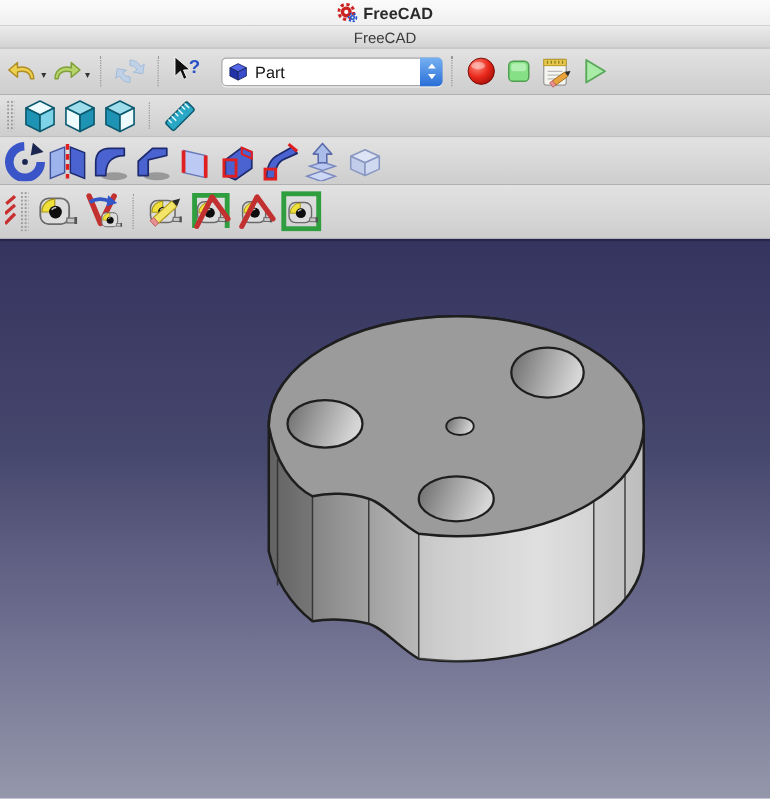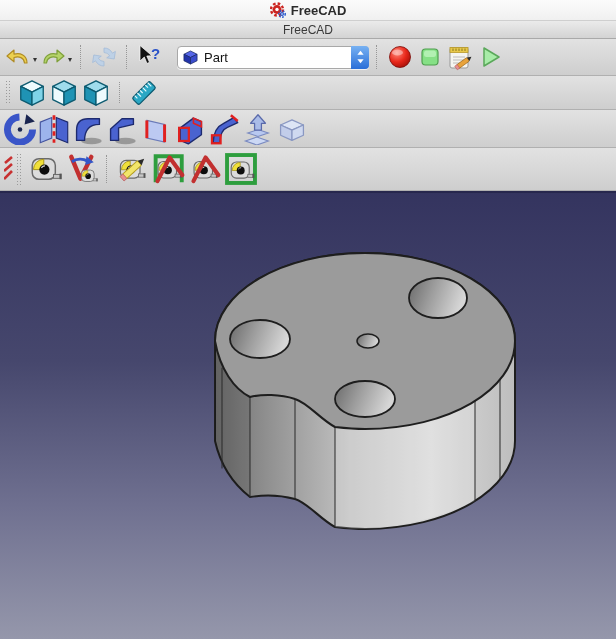--- a/index.html
+++ b/index.html
@@ -42,21 +42,21 @@
   .tb-row4 .tb-btn.clipped svg{width:9px;height:30px;}
   .tb-dd{font-size:8px;color:#333;align-self:flex-end;margin:0 0 7px 1px;line-height:8px;}
   .tb-sep{width:1px;height:66%;margin:0 7px;border-left:1px dotted #979797;}
   .tb-grip{
     width:7px;height:74%;margin:0 4px 0 2px;
     background-image:radial-gradient(#9a9a9a 34%,rgba(0,0,0,0) 40%);
     background-size:3px 3px;
   }
   
   .wb-select{
-    display:flex;align-items:center;height:23px;width:192px;
+    display:flex;align-items:center;height:23px;width:177px;
     background:#fff;border:1px solid #a8a8a8;border-radius:4px;
     margin-left:12px;box-sizing:border-box;padding-left:5px;
     box-shadow:0 1px 0 rgba(255,255,255,.7);
   }
   .wb-label{font-size:13px;color:#141414;margin-left:6px;flex:1;}
   .wb-stepper{
     width:18px;height:23px;margin-right:-1px;
     background:linear-gradient(#77b1f2,#2a6fd8);
     border-radius:0 4px 4px 0;
     display:flex;align-items:center;justify-content:center;

